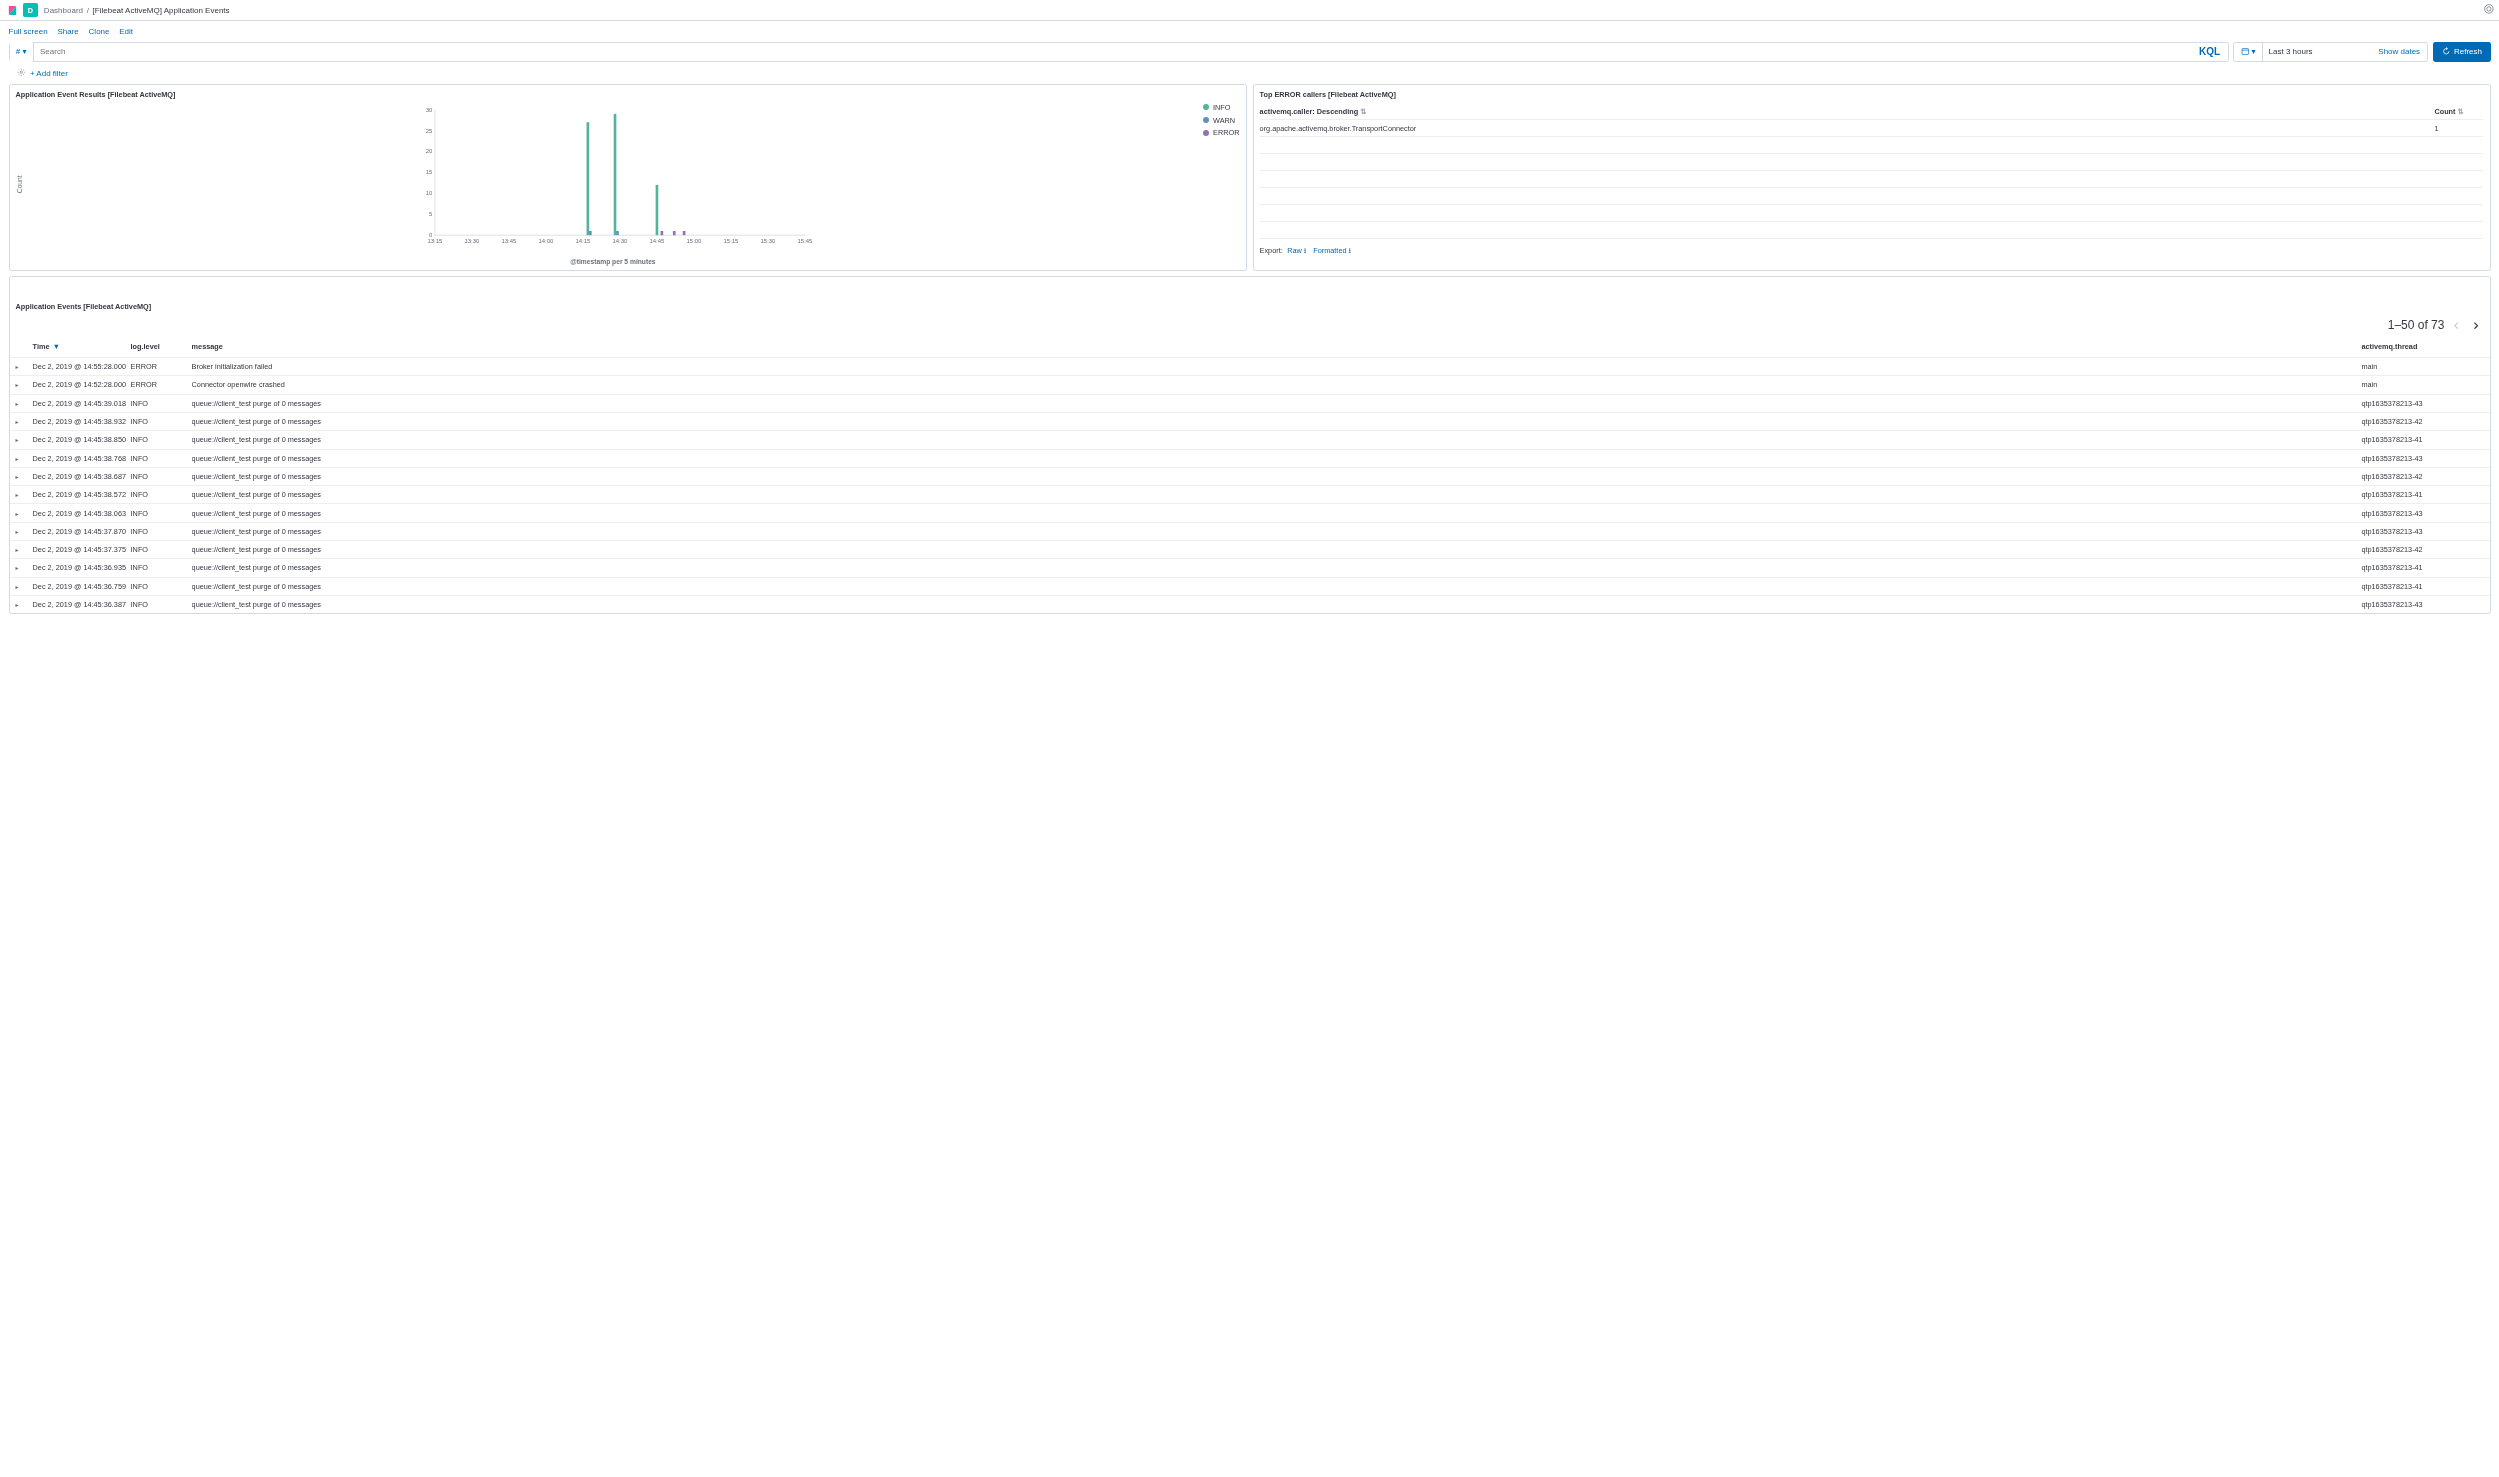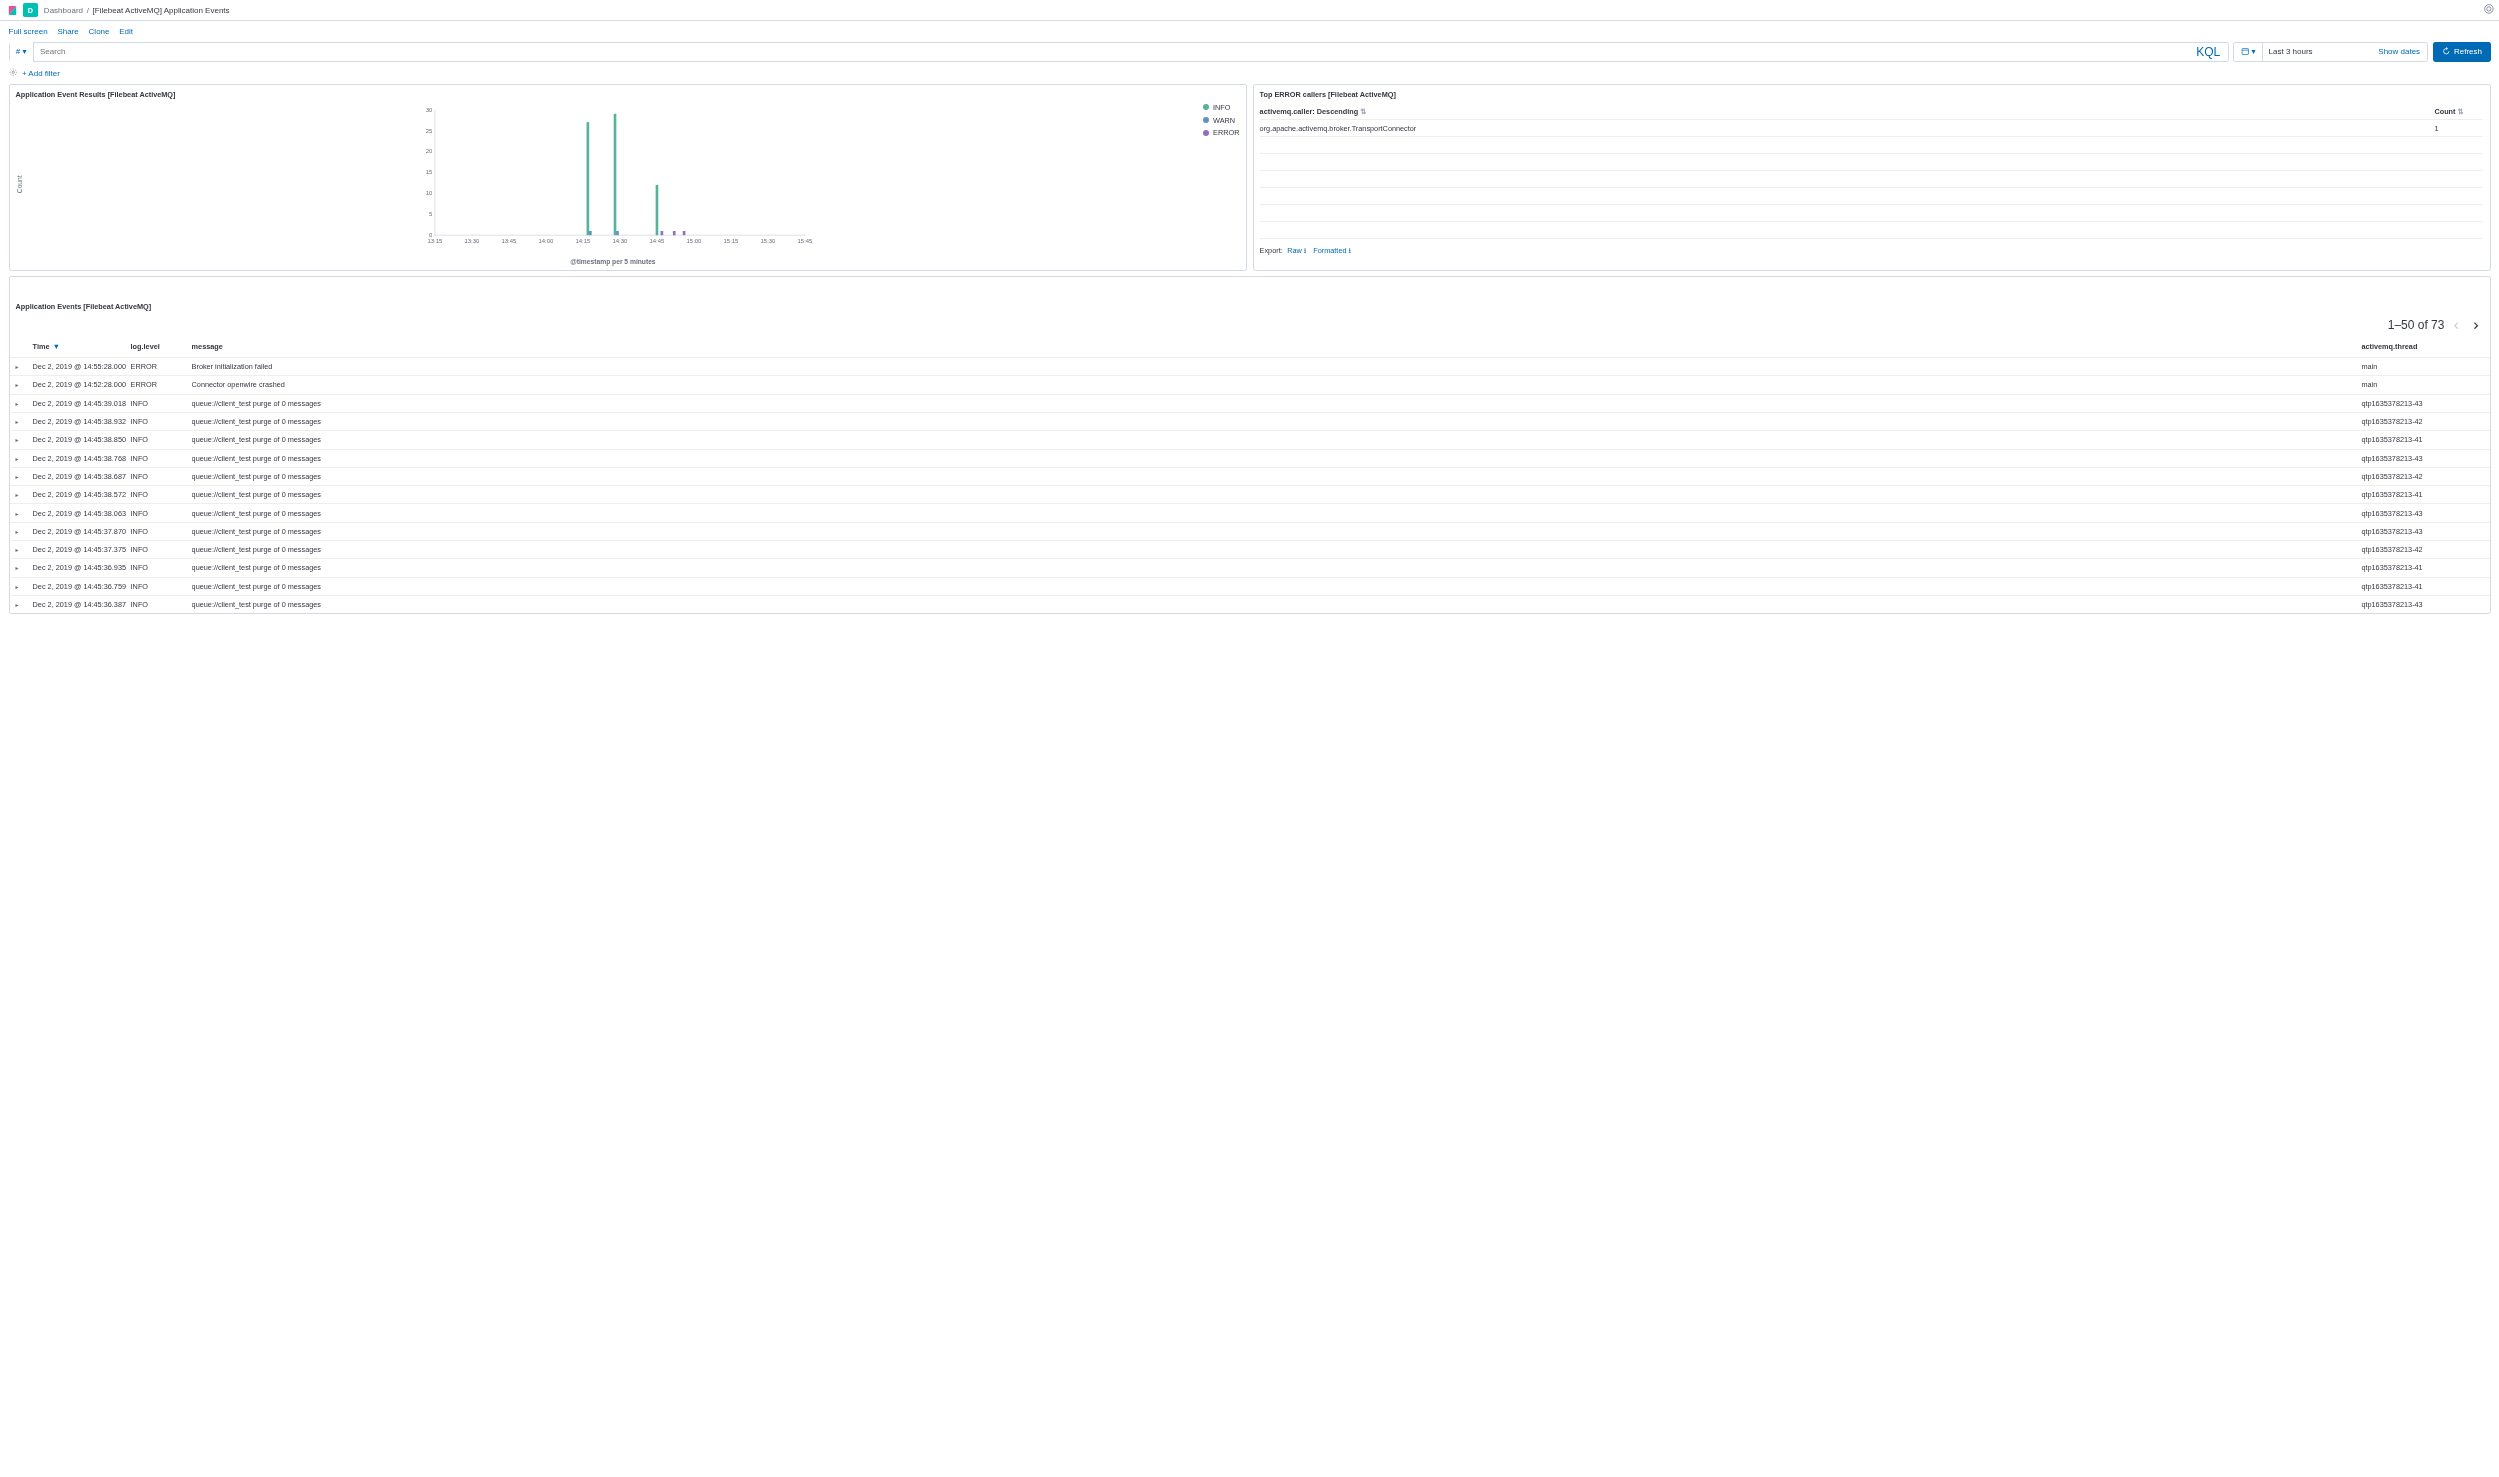--- a/index.html
+++ b/index.html
@@ -60,40 +60,41 @@
   flex: 1; display: flex;
   border: 0.6px solid #d3dae6;
   border-radius: 2.4px;
   height: 19.5px;
   align-items: center;
 }
 .search-input {
   flex: 1; border: none; outline: none; padding: 0 6.1px; font-size: 8px;
   background: transparent;
 }
-.kql { color: #006bb4; padding: 0 7.3px; font-size: 12px; }
+.kql { color: #006bb4; padding: 0 7.3px; font-size: 10px; font-weight: bold; }
 .date-wrap {
   display: flex; border: 0.6px solid #d3dae6; border-radius: 2.4px; height: 19.5px;
   align-items: center; min-width: 195px;
 }
 .date-icon-btn {
   display: flex; align-items: center; gap: 2.4px;
   color: #006bb4; padding: 0 6.1px; border-right: 0.6px solid #d3dae6; height: 100%;
 }
 .date-text { flex: 1; padding: 0 6.1px; }
 .show-dates { color: #006bb4; padding: 0 7.3px; }
 .refresh-btn {
   height: 19.5px; background: #006bb4; color: #fff; border: none;
   border-radius: 2.4px; padding: 0 8.5px; display: flex; align-items: center;
   gap: 3.7px; font-size: 8px; cursor: pointer; justify-content: center;
 }
 
 .filter-row {
   display: flex; align-items: center; gap: 4.9px;
   padding: 1.2px 8.5px 6.1px;
+  margin-left: 8px;
 }
 .gear { width: 8.5px; height: 8.5px; color: #69707d; }
 .add-filter { color: #006bb4; font-size: 8px; }
 
 .panels {
   display: grid; grid-template-columns: 1fr 1fr; gap: 6px; padding: 0 8.5px 4.9px;
 }
 .panel {
   border: 0.6px solid #d3dae6; border-radius: 2.4px; padding: 4.9px 6.1px;
 }

